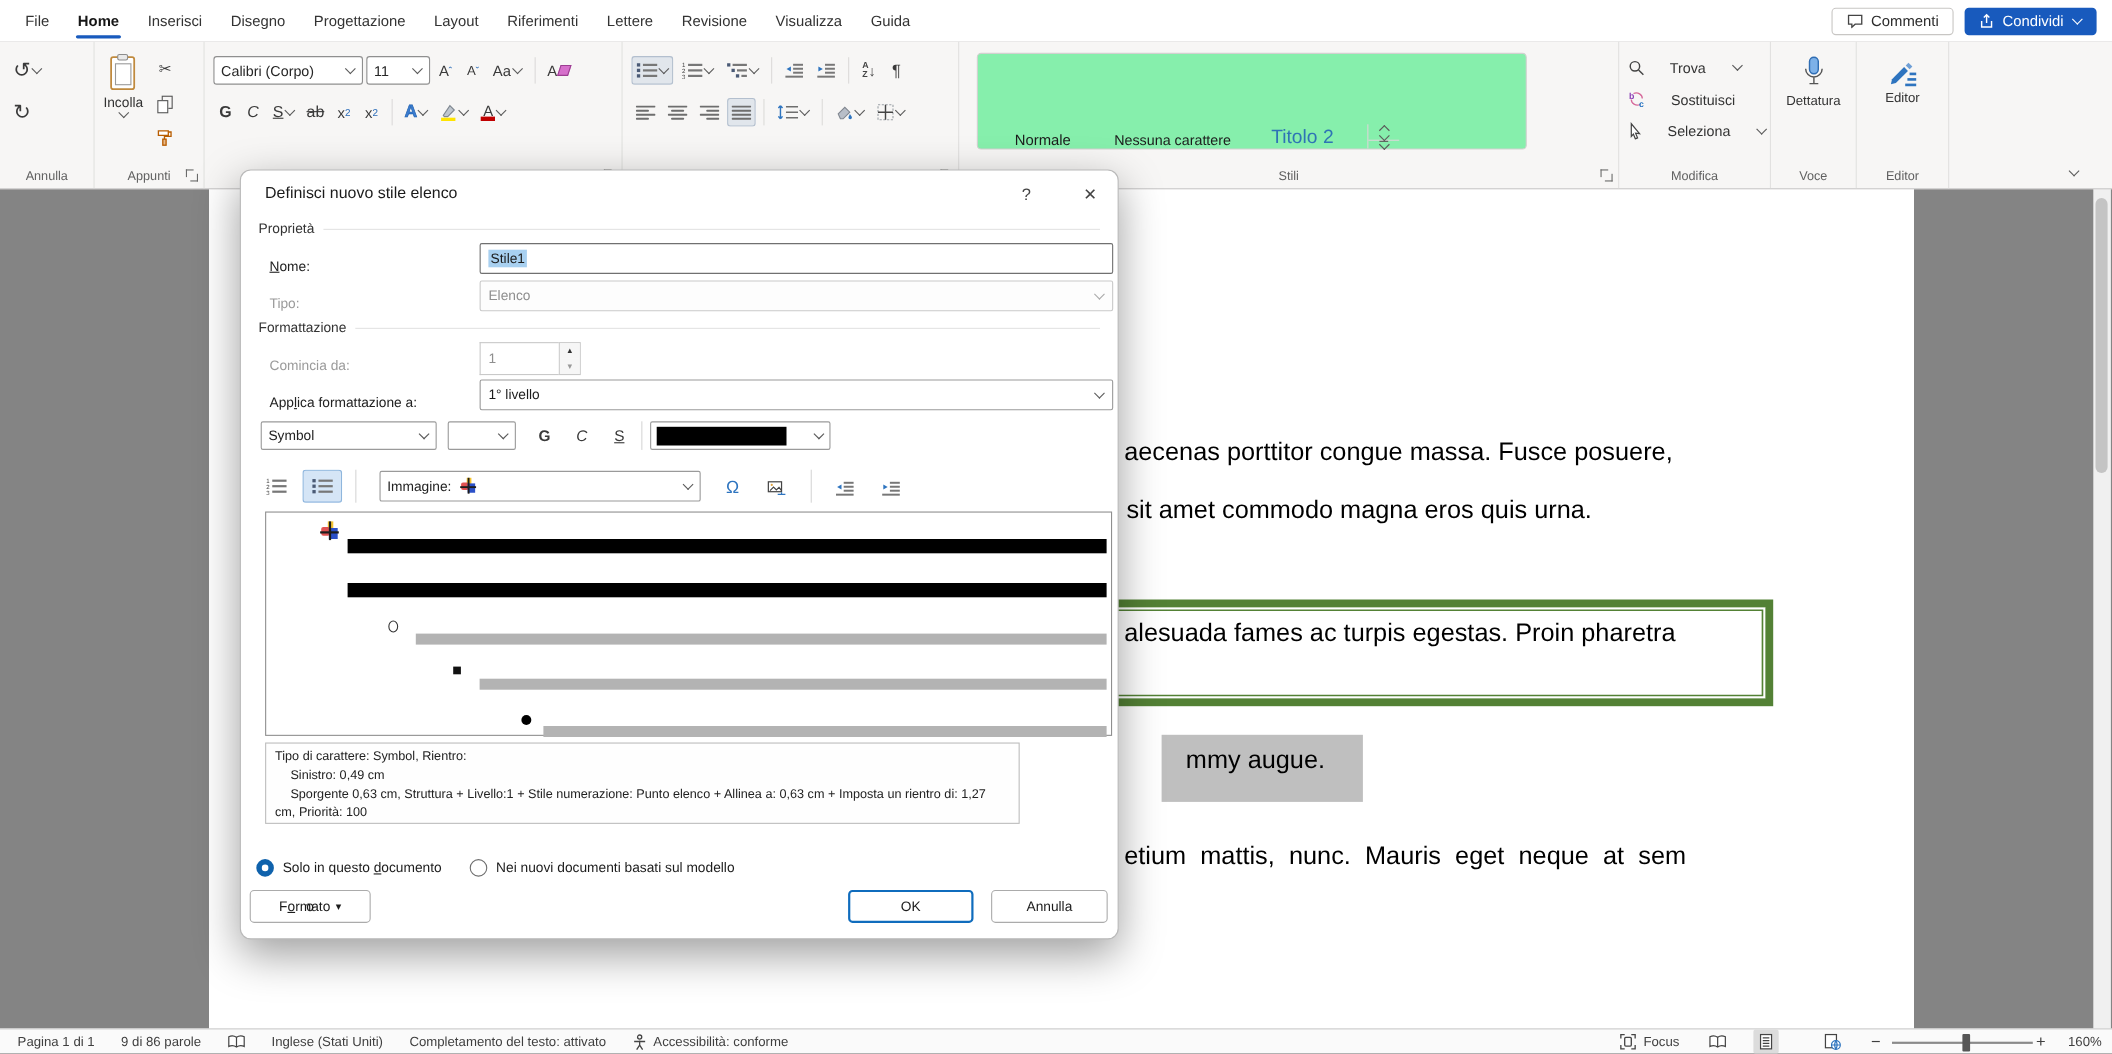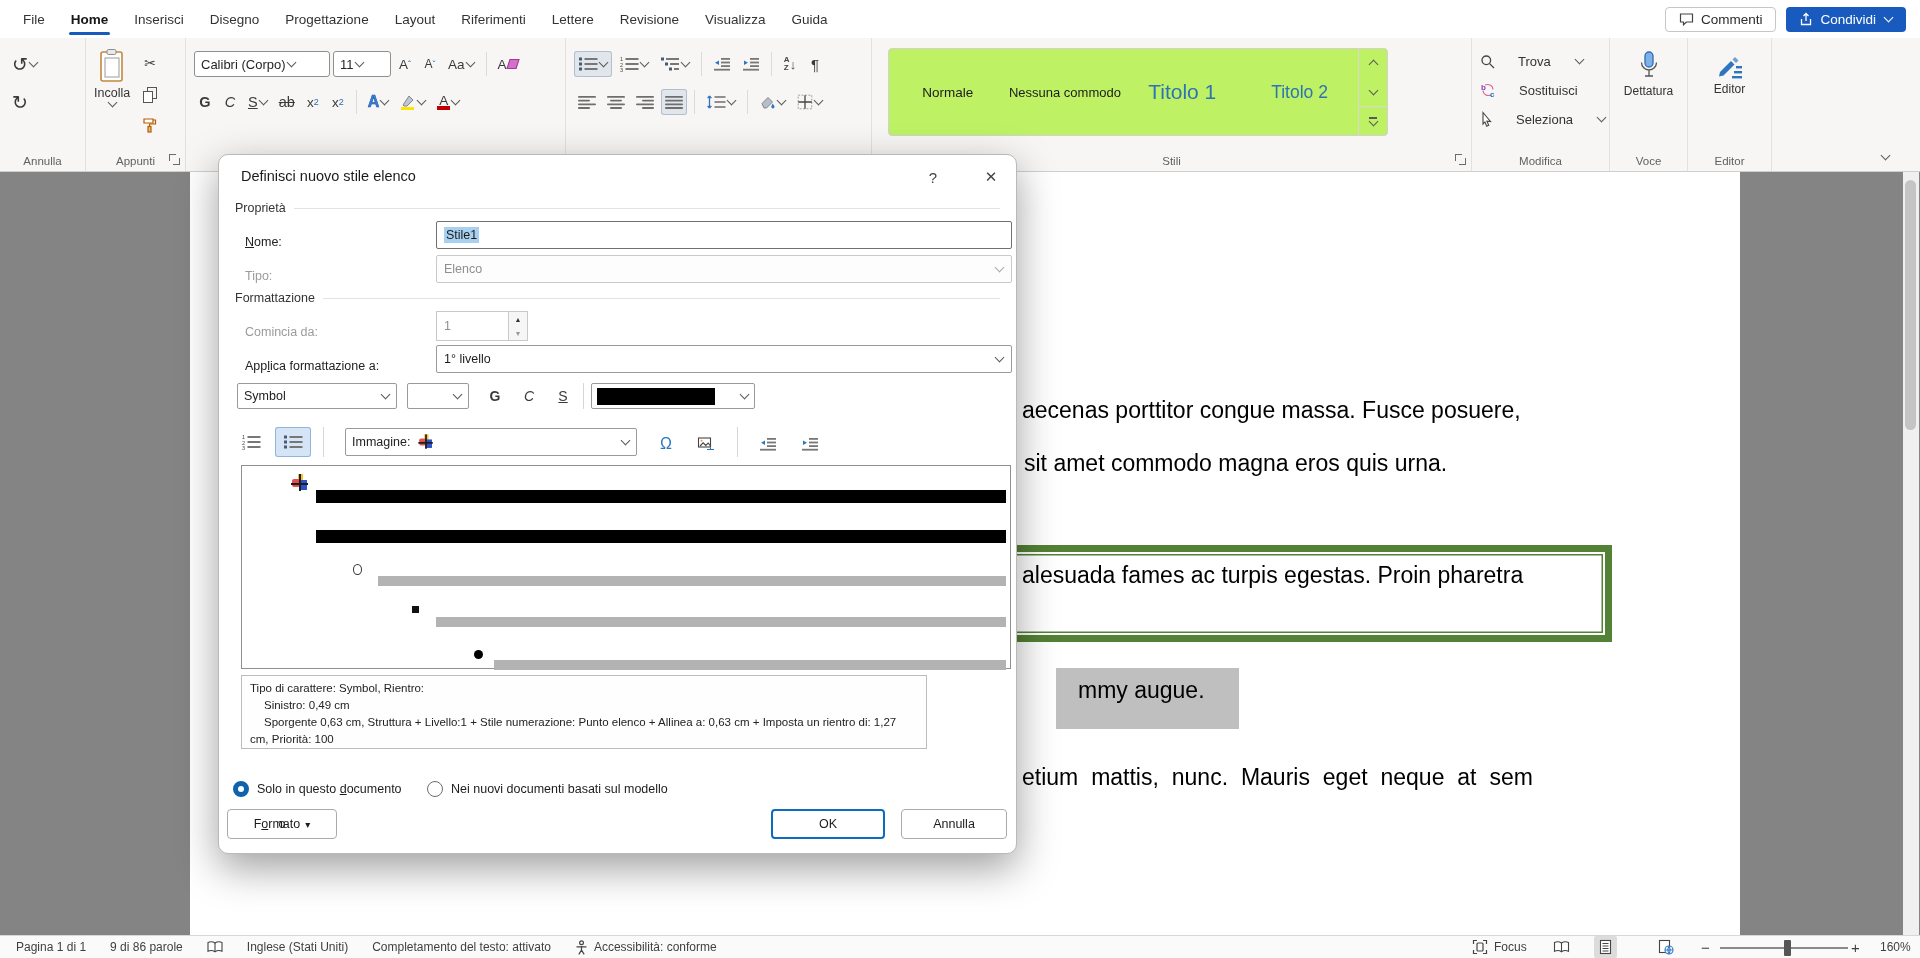--- a/index.html
+++ b/index.html
@@ -18,28 +18,28 @@
   .glabel{position:absolute;bottom:4px;left:0;right:0;text-align:center;font-size:11.5px;color:#616161;white-space:nowrap;}
   .dlx{position:absolute;bottom:6px;right:5px;width:11px;height:11px;}
   .dlx::before{content:"";position:absolute;left:0;top:0;width:6px;height:6px;border-left:1.4px solid #6b6b6b;border-top:1.4px solid #6b6b6b;}
   .dlx::after{content:"";position:absolute;right:0;bottom:0;width:6px;height:6px;border-right:1.4px solid #6b6b6b;border-bottom:1.4px solid #6b6b6b;}
   .rrow{height:32px;display:flex;align-items:center;gap:3px;}
   .rrow + .rrow{margin-top:6px;}
   .rbtn{height:26px;min-width:22px;padding:0 4px;display:inline-flex;align-items:center;justify-content:center;border-radius:3px;font-size:13.5px;color:#3a3a3a;box-sizing:border-box;}
   .rbtn.active{background:#e1e6ec;box-shadow:0 0 0 1px #b3bfce inset;}
   .vsep{width:1px;height:24px;background:#dcdbda;margin:0 4px;flex:0 0 1px;}
   .chev{display:inline-block;width:6px;height:6px;border-right:1.4px solid currentColor;border-bottom:1.4px solid currentColor;transform:rotate(45deg);margin:-3px 1px 0 2px;flex:0 0 auto;color:#5a5a5a;}
-  .combo{display:flex;align-items:center;justify-content:flex-start;background:#fff;border:1px solid #8f8f8f;border-radius:3px;height:26px;padding:0 6px;font-size:13px;color:#262626;box-sizing:border-box;}
+  .combo{display:flex;align-items:center;justify-content:space-between;background:#fff;border:1px solid #8f8f8f;border-radius:3px;height:26px;padding:0 6px;font-size:13px;color:#262626;box-sizing:border-box;}
   .bigbtn{display:flex;flex-direction:column;align-items:center;justify-content:flex-start;gap:2px;font-size:12.5px;color:#333;}
   .minicol{display:flex;flex-direction:column;gap:5px;align-items:center;margin-left:8px;margin-top:2px;}
   .gcs{font-size:14.5px;color:#3a3a3a;}
   .icon-copy{position:relative;width:14px;height:15px;display:inline-block;}
   .icon-copy::before{content:"";position:absolute;left:4px;top:0;width:8px;height:10px;border:1.3px solid #555;background:#f7f6f5;}
   .icon-copy::after{content:"";position:absolute;left:0;top:4px;width:8px;height:10px;border:1.3px solid #555;background:#fff;}
-  .stgallery{display:flex;background:#bef264;border:1px solid #d2d1d0;border-radius:4px;height:88px;box-sizing:border-box;}
+  .stgallery{display:flex;background:#86efac;border:1px solid #d2d1d0;border-radius:4px;height:88px;box-sizing:border-box;align-items:flex-end;}
   .stcell{width:118px;display:flex;align-items:center;justify-content:center;white-space:nowrap;overflow:hidden;}
   .stscroll{width:28px;border-left:1px solid #d9d8d7;display:flex;flex-direction:column;}
   .stscroll > div{flex:1;display:flex;align-items:center;justify-content:center;}
   .edrow{display:flex;align-items:center;gap:23px;height:26px;margin-bottom:3px;font-size:13px;color:#333;white-space:nowrap;}
   .imgbullet{position:relative;display:inline-block;width:18px;height:18px;}
   .imgbullet .y{position:absolute;left:7px;top:0;width:5px;height:12px;background:#f4c430;}
   .imgbullet .r{position:absolute;left:1px;top:5px;width:8px;height:8px;background:#e05252;border-radius:2px;}
   .imgbullet .b{position:absolute;left:8px;top:6px;width:8px;height:10px;background:#2b50c8;}
   .imgbullet .h{position:absolute;left:0;top:9px;width:17px;height:2px;background:#1d1d1d;}
   .imgbullet .v{position:absolute;left:8px;top:0;width:2px;height:17px;background:#1d1d1d;}
@@ -423,22 +423,21 @@
         </div>
       </div>
       <div class="glabel">Paragrafo</div>
       <span class="dlx"></span>
     </div>
 
     <div class="rgroup" style="width:600px">
       <div style="display:flex;margin-left:8px;">
         <div class="stgallery" style="width:500px">
           <div class="stcell" style="font-size:13.5px;color:#1c1c1c">Normale</div>
-          <div class="stcell" style="font-size:13px;color:#1c1c1c">Nessuna commodo</div>
-          <div class="stcell" style="font-size:21px;color:var(--heading-blue,#2e74b5)">Titolo 1</div>
+          <div class="stcell" style="font-size:13px;color:#1c1c1c">Nessuna carattere</div>
           <div class="stcell" style="font-size:17.5px;color:var(--heading-blue,#2e74b5)">Titolo 2</div>
           <div class="stscroll">
             <div>
                 <span class="chev" style="transform:rotate(-135deg);margin:2px 0 0"></span>
               </div>
             <div>
                 <span class="chev" style="margin:-2px 0 0"></span>
               </div>
             <div style="border-top:1px solid #d9d8d7;flex-direction:column">
                 <span style="width:8px;height:1.5px;background:#5a5a5a;margin-bottom:1px"></span>

